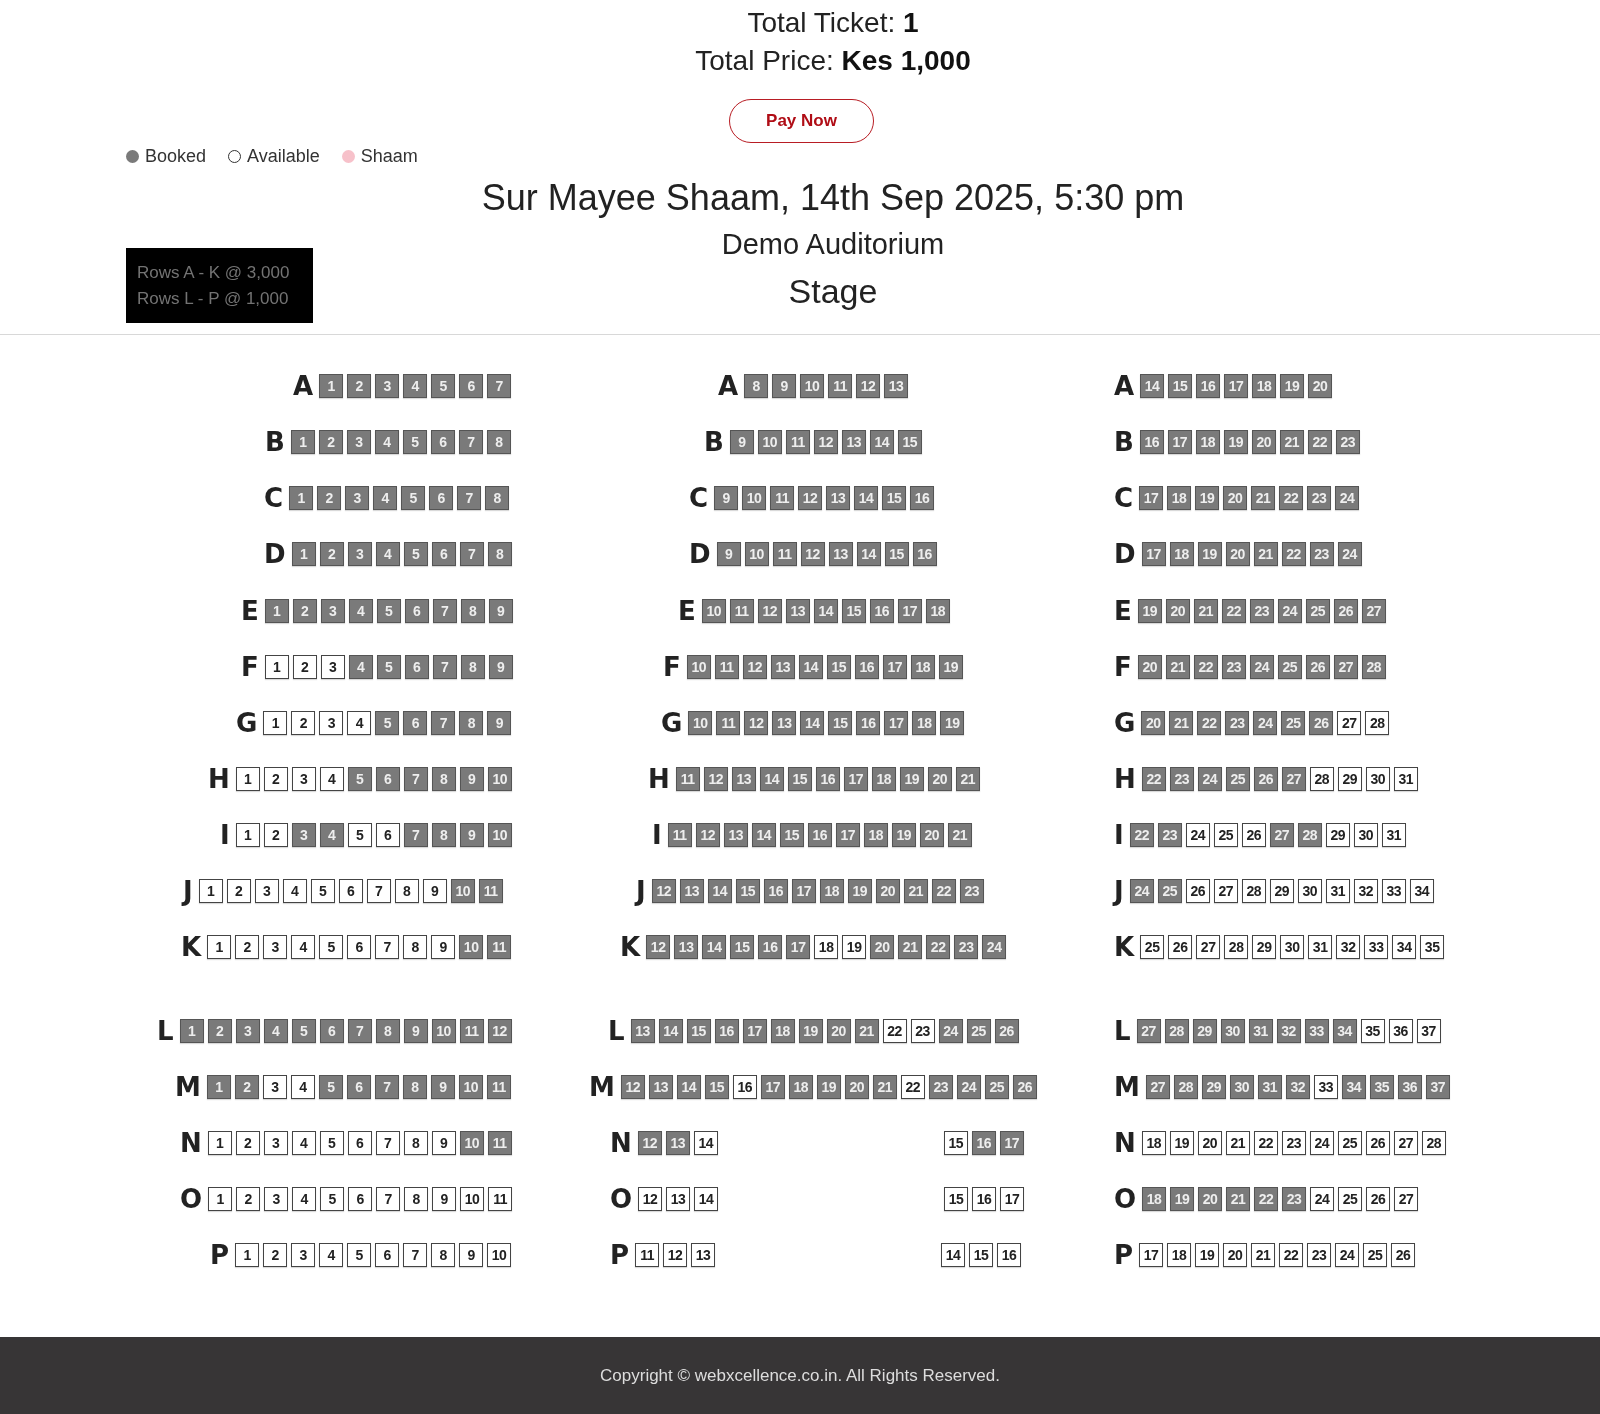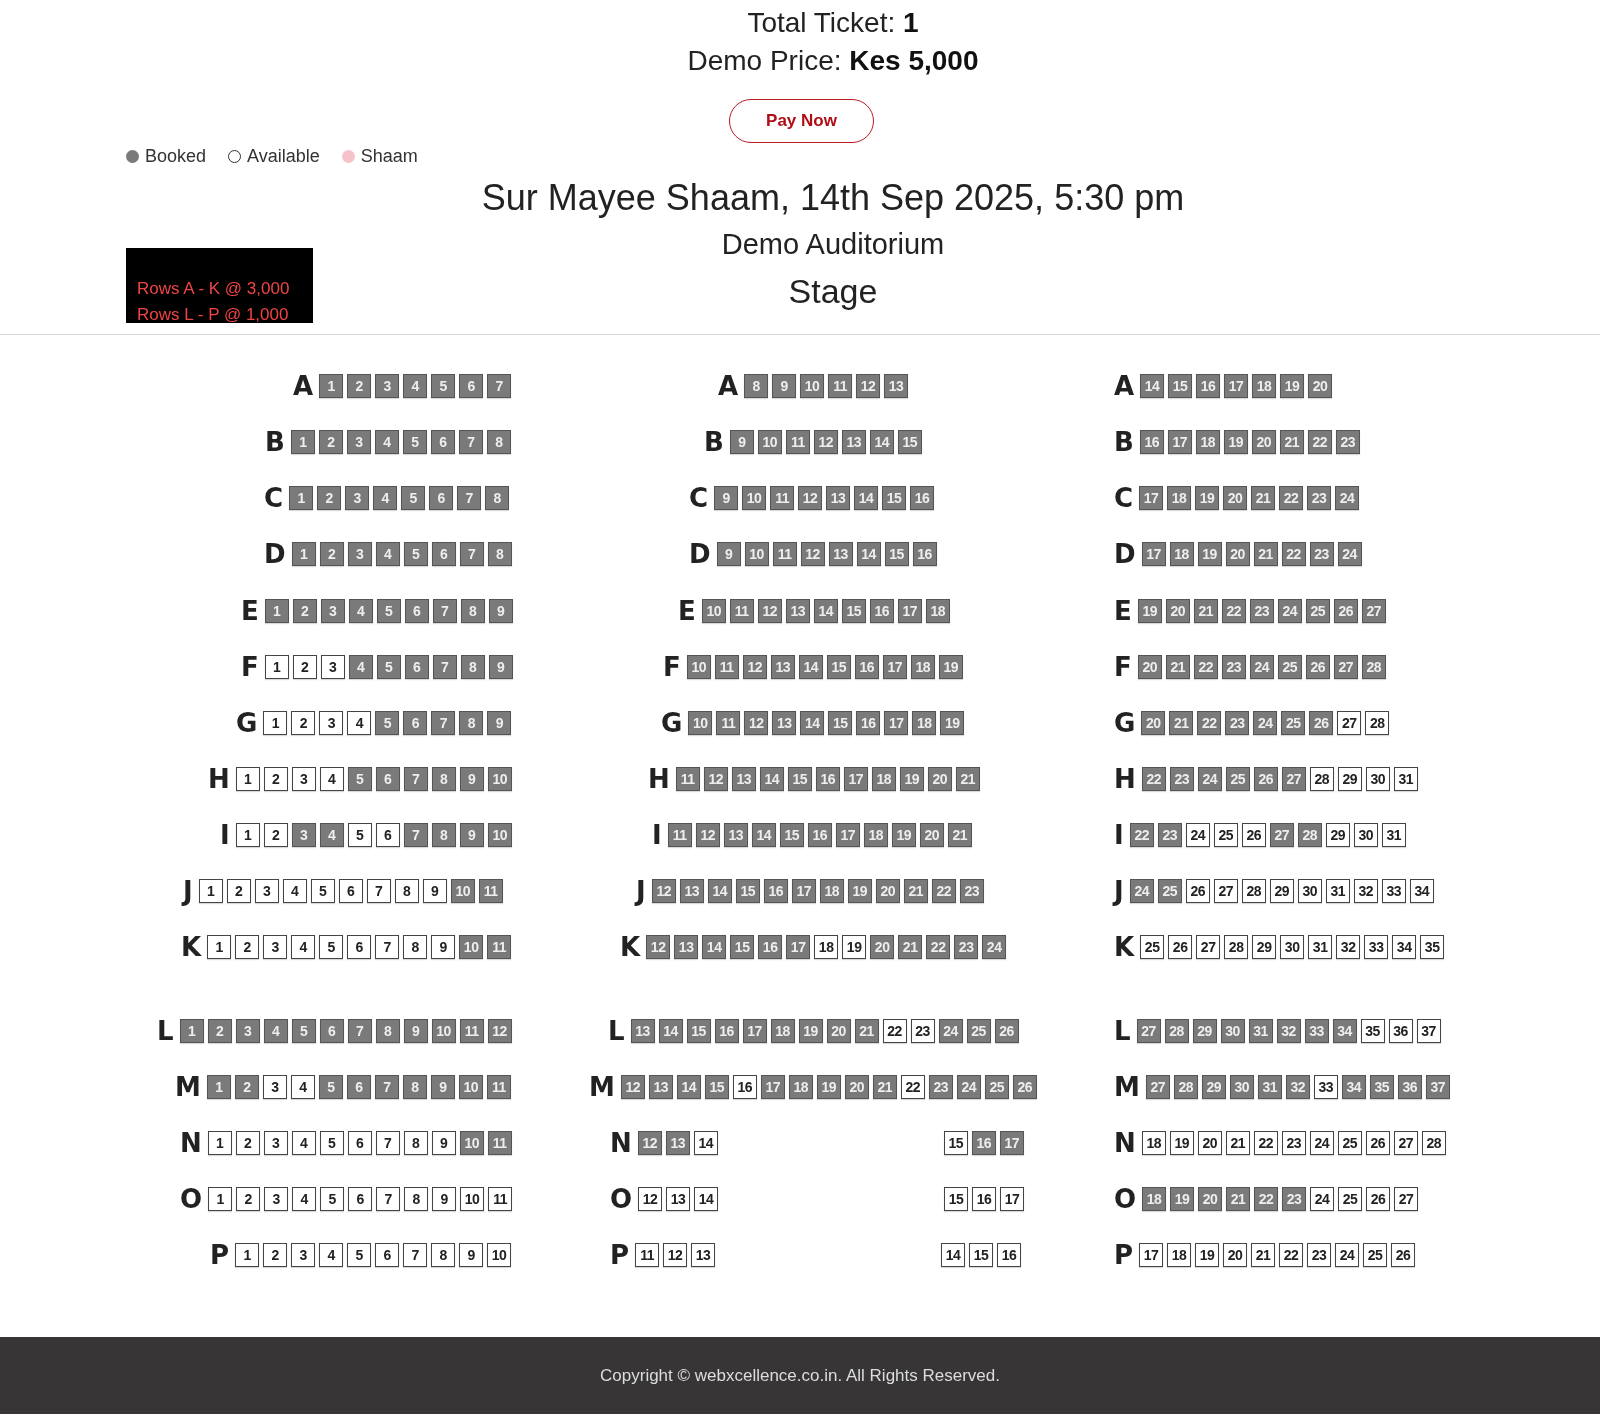--- a/index.html
+++ b/index.html
@@ -23,21 +23,21 @@
   .dot.booked { background: #7a7a7a; }
   .dot.available { background: #fff; border: 1.5px solid #333; }
   .dot.hold { background: #f7c1ca; }
 
   .event-title { position: absolute; top: 177px; left: 0; width: 1666px; text-align: center; font-size: 36px; color: #222; }
   .venue { position: absolute; top: 228px; left: 0; width: 1666px; text-align: center; font-size: 29px; color: #222; }
   .stage { position: absolute; top: 272px; left: 0; width: 1666px; text-align: center; font-size: 34px; color: #222; }
 
   .price-box {
     position: absolute; top: 248px; left: 126px; width: 187px; height: 75px;
-    background: #000; color: #ef4444; font-size: 17px; padding: 28px 11px; line-height: 26px;
+    background: #000; color: #737373; font-size: 17px; padding: 12px 11px; line-height: 26px;
   }
 
   .divider { position: absolute; top: 334px; left: 0; width: 1600px; height: 1px; background: #d8d8d8; }
 
   .section { position: absolute; }
   .row { position: absolute; display: flex; align-items: center; white-space: nowrap; }
   .row-label { font-weight: bold; font-size: 26px; color: #222; margin-right: 6px; font-family: "DejaVu Sans", sans-serif; }
   .seat {
     width: 24px; height: 24px; margin-right: 4px; border: 1.5px solid #444;
     font-size: 14px; display: inline-flex; align-items: center; justify-content: center;
@@ -54,22 +54,22 @@
 </style>
 </head>
 <body>
 
 <div class="summary" style="width:1666px;">
   <div class="line">
     <span>Total Ticket:</span>
     <b>1</b>
   </div>
   <div class="line">
-    <span>Demo Price:</span>
-    <b>Kes 5,000</b>
+    <span>Total Price:</span>
+    <b>Kes 1,000</b>
   </div>
 </div>
 
 <button class="pay-btn">Pay Now</button>
 
 <div class="legend">
   <div class="item">
     <span class="dot booked"></span>
     <span>Booked</span>
   </div>

